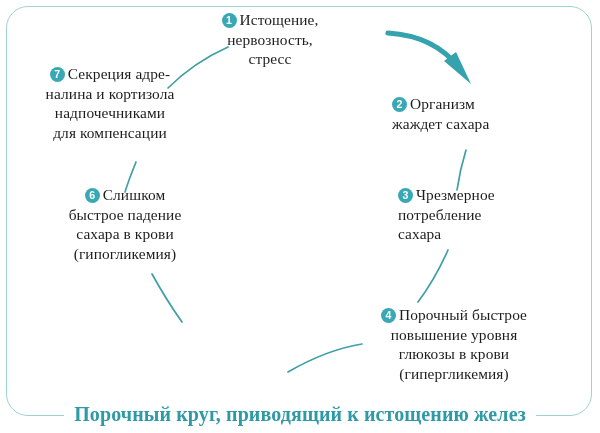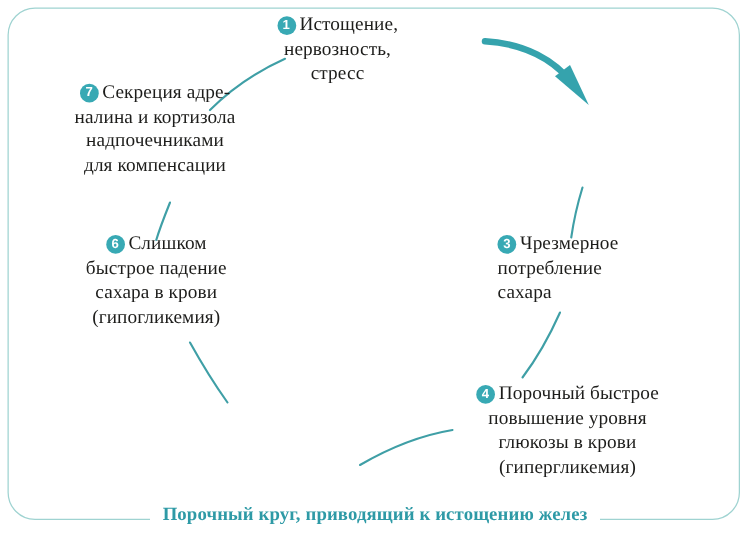--- a/index.html
+++ b/index.html
@@ -65,38 +65,38 @@
   }
   .n-center { text-align: center; }
   .n-left   { text-align: left; }
 
   #node1 { left: 180px; top:  10px; width: 180px; }
   #node2 { left: 392px; top:  94px; width: 180px; }
   #node3 { left: 398px; top: 185px; width: 170px; }
   #node4 { left: 348px; top: 305px; width: 212px; }
   #node5 { left:  62px; top: 305px; width: 212px; }
   #node6 { left:  34px; top: 185px; width: 182px; }
-  #node7 { left:  24px; top:  64px; width: 200px; }
+  #node7 { left:  10px; top:  64px; width: 200px; }
 
   
   #caption-wrap {
     position: absolute;
     left: 0;
     top: 403px;
     width: 600px;
     text-align: center;
   }
   #caption {
     display: inline-block;
     background: #ffffff;
     padding: 0 10px;
     color: #2e9aa6;
     font-family: "Liberation Serif", "DejaVu Serif", serif;
     font-weight: 700;
-    font-size: 15px;
+    font-size: 20px;
     letter-spacing: 0.1px;
     white-space: nowrap;
   }
 </style>
 </head>
 <body>
 
 <div id="page">
 
   <div id="frame"></div>
@@ -123,20 +123,24 @@
       <path d="M 444 61 L 471 84 L 456 52 Z" fill="#35a3ad"></path>
     </g>
   </svg>
 
   <div class="node n-center" id="node1">
     <span class="badge">1</span><span class="txt" style="display:inline">Истощение,
 нервозность,
 стресс</span>
   </div>
 
+  <div class="node n-left" id="node2">
+    <span class="badge">2</span><span class="txt" style="display:inline">Организм
+жаждет сахара</span>
+  </div>
 
   <div class="node n-left" id="node3">
     <span class="badge">3</span><span class="txt" style="display:inline">Чрезмерное
 потребление
 сахара</span>
   </div>
 
   <div class="node n-center" id="node4">
     <span class="badge">4</span><span class="txt" style="display:inline">Порочный быстрое
 повышение уровня

